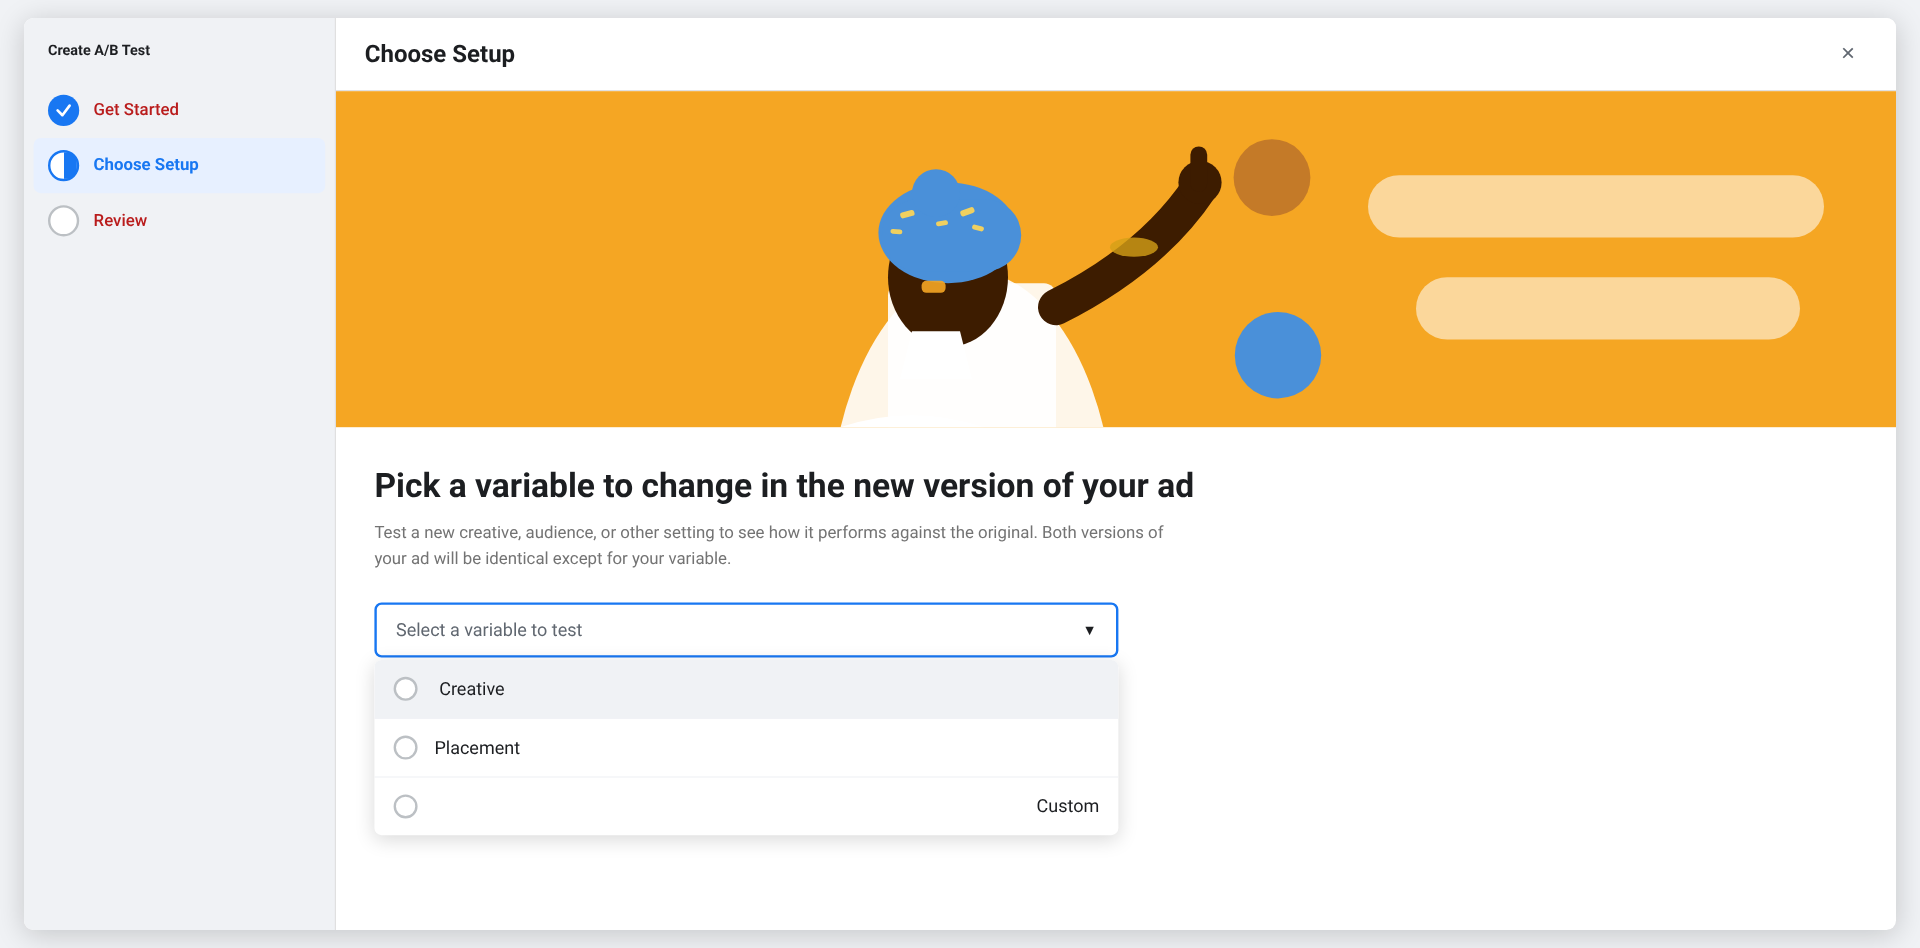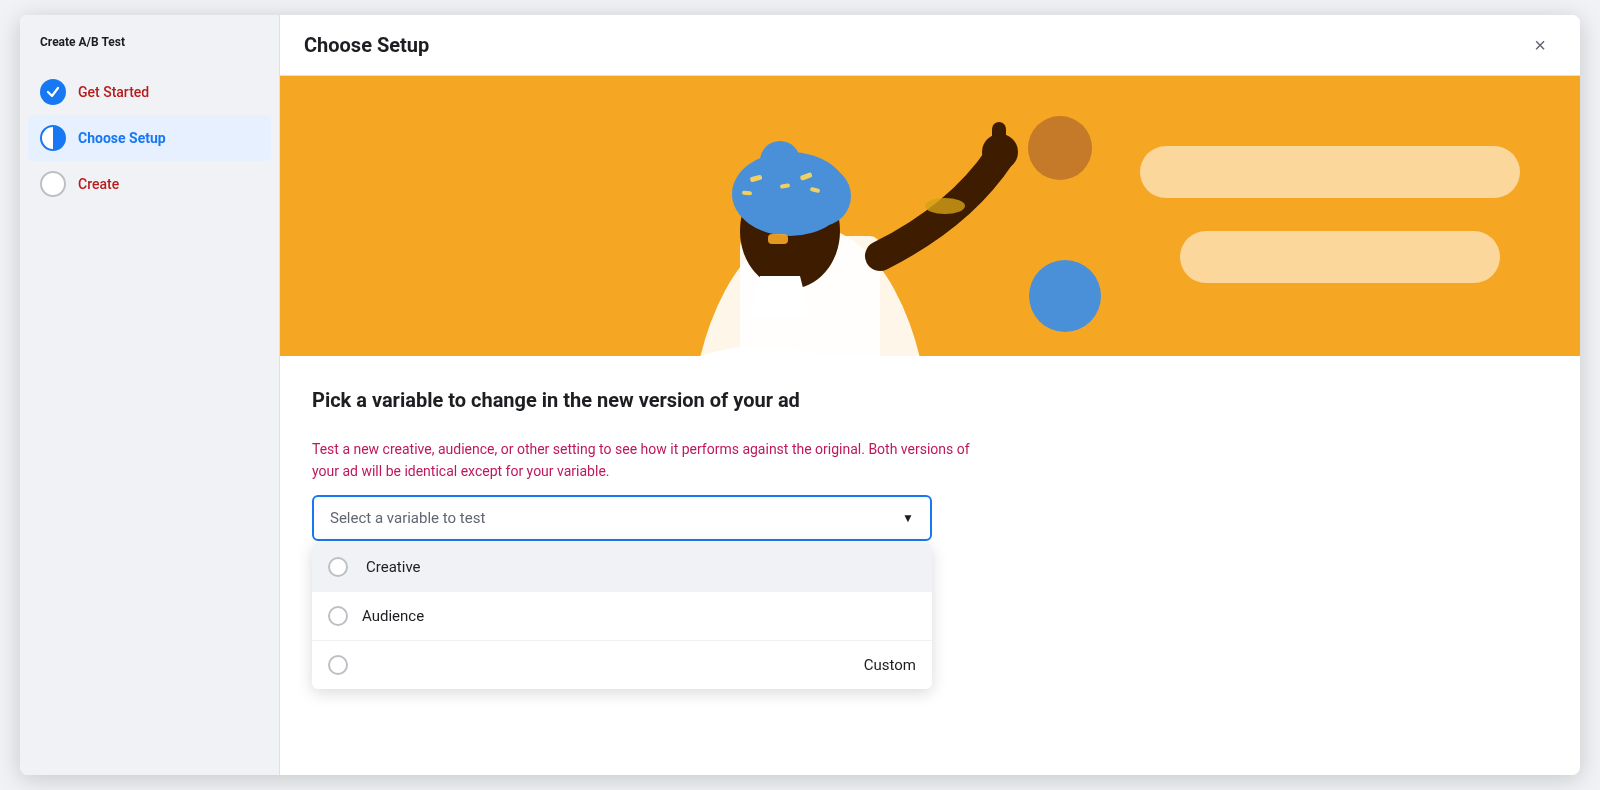--- a/index.html
+++ b/index.html
@@ -157,32 +157,32 @@
       top: 155px;
     }
 
     
     .content-area {
       padding: 32px 32px 24px 32px;
       flex: 1;
     }
 
     .section-title {
-      font-size: 20px;
+      font-size: 28px;
       font-weight: 700;
       color: #1c1e21;
-      margin-bottom: 26px;
+      margin-bottom: 12px;
     }
 
     .section-desc {
       font-size: 14px;
-      color: #be185d;
+      color: #737373;
       line-height: 1.6;
       max-width: 680px;
-      margin-bottom: 12px;
+      margin-bottom: 24px;
     }
 
     
     .dropdown-container {
       position: relative;
       max-width: 620px;
     }
 
     .dropdown-trigger {
       width: 100%;
@@ -272,21 +272,21 @@
       <span class="sidebar-item-label">Get Started</span>
     </div>
 
     <div class="sidebar-item active">
       <div class="half-circle-icon"></div>
       <span class="sidebar-item-label">Choose Setup</span>
     </div>
 
     <div class="sidebar-item">
       <div class="step-icon pending"></div>
-      <span class="sidebar-item-label">Create</span>
+      <span class="sidebar-item-label">Review</span>
     </div>
   </div>
 
   <div class="main-content">
 
     <div class="modal-header">
       <span class="modal-title">Choose Setup</span>
       <button class="close-btn">×</button>
     </div>
 
@@ -344,21 +344,21 @@
           <span class="dropdown-arrow">▼</span>
         </div>
 
         <div class="dropdown-menu">
           <div class="dropdown-item">
             <div class="radio-circle"></div>
             <span>Creative</span>
           </div>
           <div class="dropdown-item">
             <div class="radio-circle"></div>
-            <span>Audience</span>
+            <span>Placement</span>
           </div>
           <div class="dropdown-item">
             <div class="radio-circle"></div>
             <span>Custom</span>
           </div>
         </div>
       </div>
     </div>
 
   </div>

